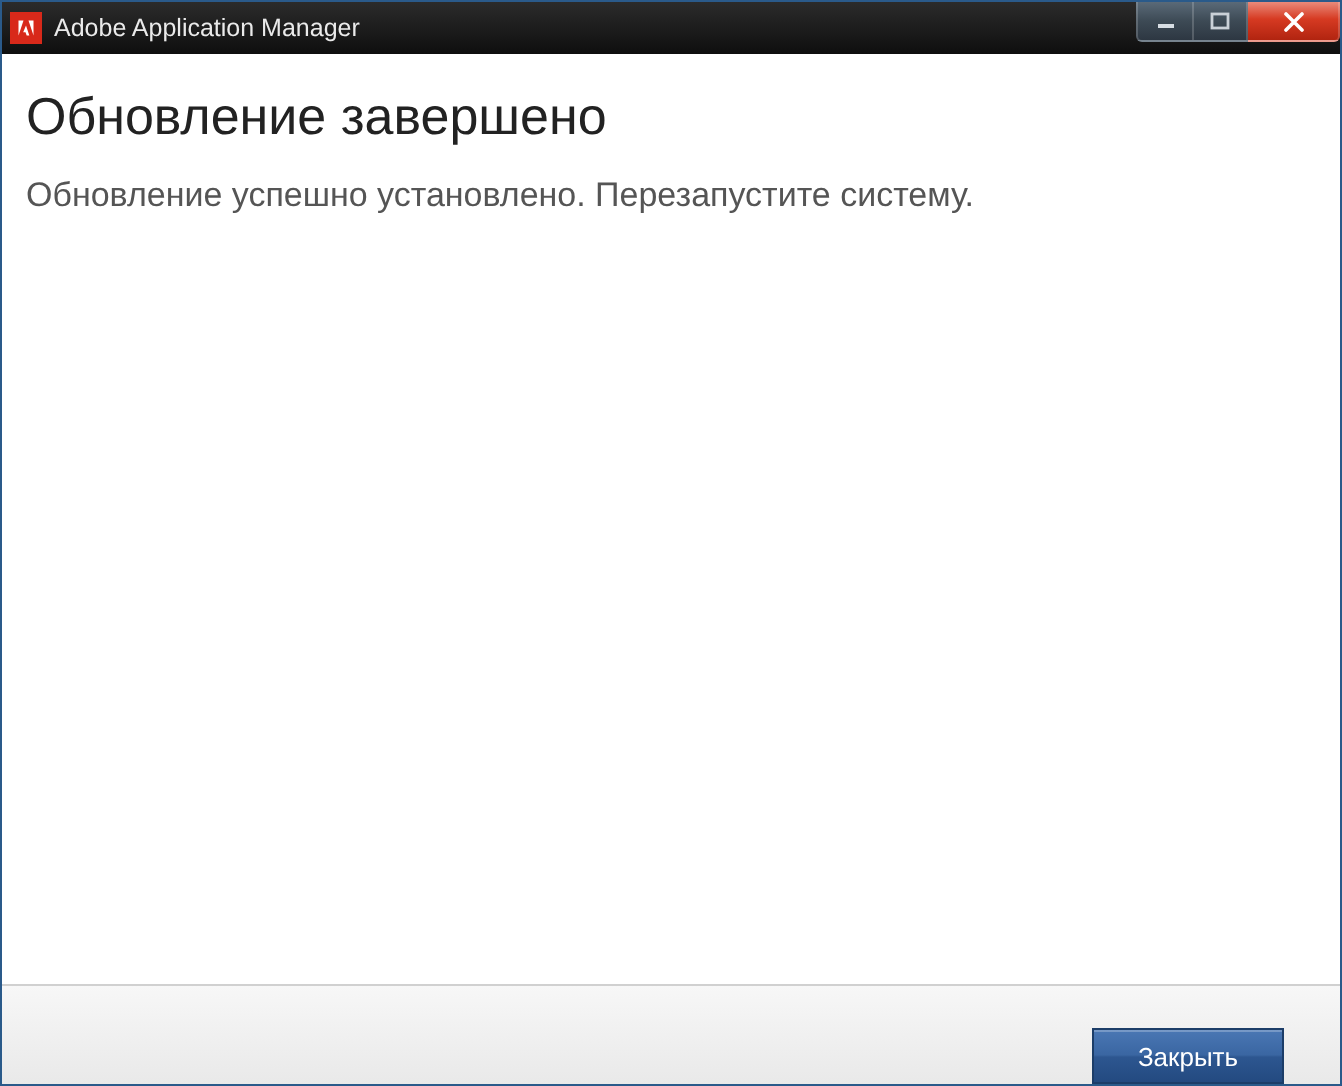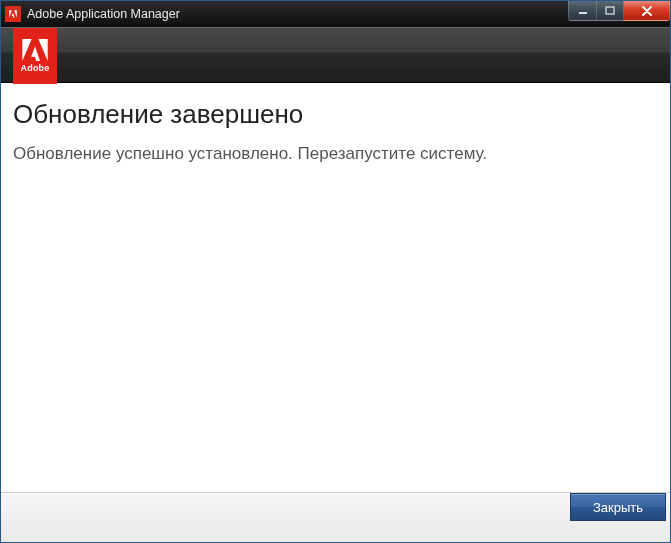--- a/index.html
+++ b/index.html
@@ -109,23 +109,23 @@
   }
   .body-text {
     font-size: 17px;
     color: #555;
   }
   .footer {
     height: 50px;
     background: linear-gradient(180deg, #f7f7f7 0%, #e9e9e9 100%);
     border-top: 1px solid #d0d0d0;
     display: flex;
-    align-items: flex-start;
+    align-items: flex-end;
     justify-content: flex-end;
-    padding-right: 4px;
+    padding-right: 28px;
   }
   .primary-btn {
     min-width: 96px;
     height: 28px;
     padding: 0 18px;
     background: linear-gradient(180deg, #4a77b4 0%, #3a66a2 48%, #2d5690 52%, #234a80 100%);
     border: 1px solid #1c3d68;
     color: #fff;
     font-size: 13px;
     display: flex;
@@ -159,30 +159,20 @@
           </svg>
       </div>
       <div class="win-btn close">
         <svg width="12" height="10">
             <path d="M2 1 L10 9 M10 1 L2 9" stroke="#fff" stroke-width="1.8" stroke-linecap="round"></path>
           </svg>
       </div>
     </div>
   </div>
 
-  <div class="banner">
-    <div class="adobe-badge">
-      <svg viewBox="0 0 30 26">
-        <path fill="#fff" d="M0 0 L11 0 L0 26 Z"></path>
-        <path fill="#fff" d="M30 0 L19 0 L30 26 Z"></path>
-        <path fill="#fff" d="M15 9 L21 26 L16.6 26 L14.8 21 L10.5 21 Z"></path>
-      </svg>
-      <div class="adobe-word">Adobe</div>
-    </div>
-  </div>
 
   <div class="content">
     <h1 class="heading">Обновление завершено</h1>
     <p class="body-text">Обновление успешно установлено. Перезапустите систему.</p>
   </div>
 
   <div class="footer">
     <div class="primary-btn">Закрыть</div>
   </div>
 

